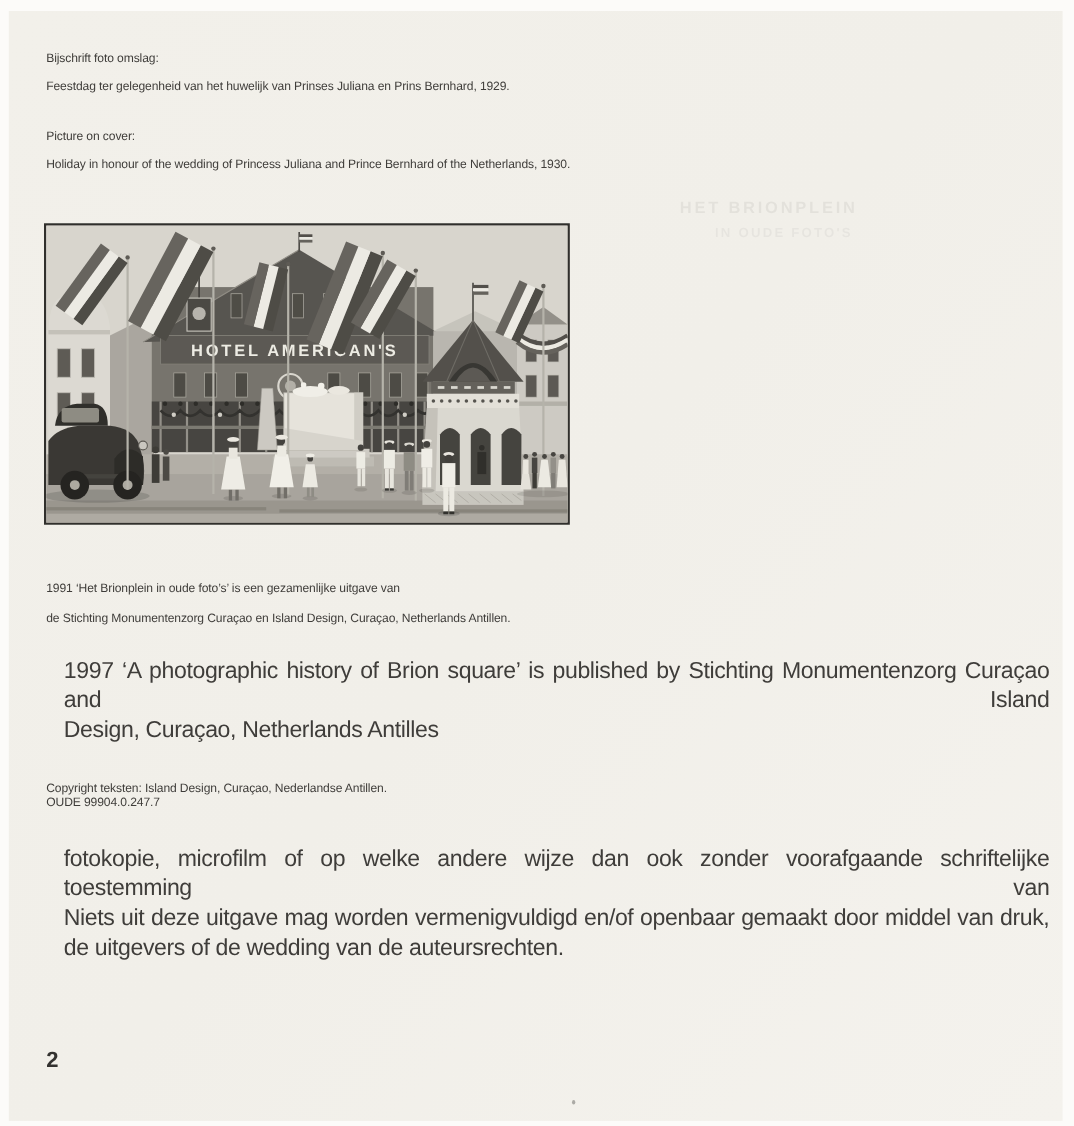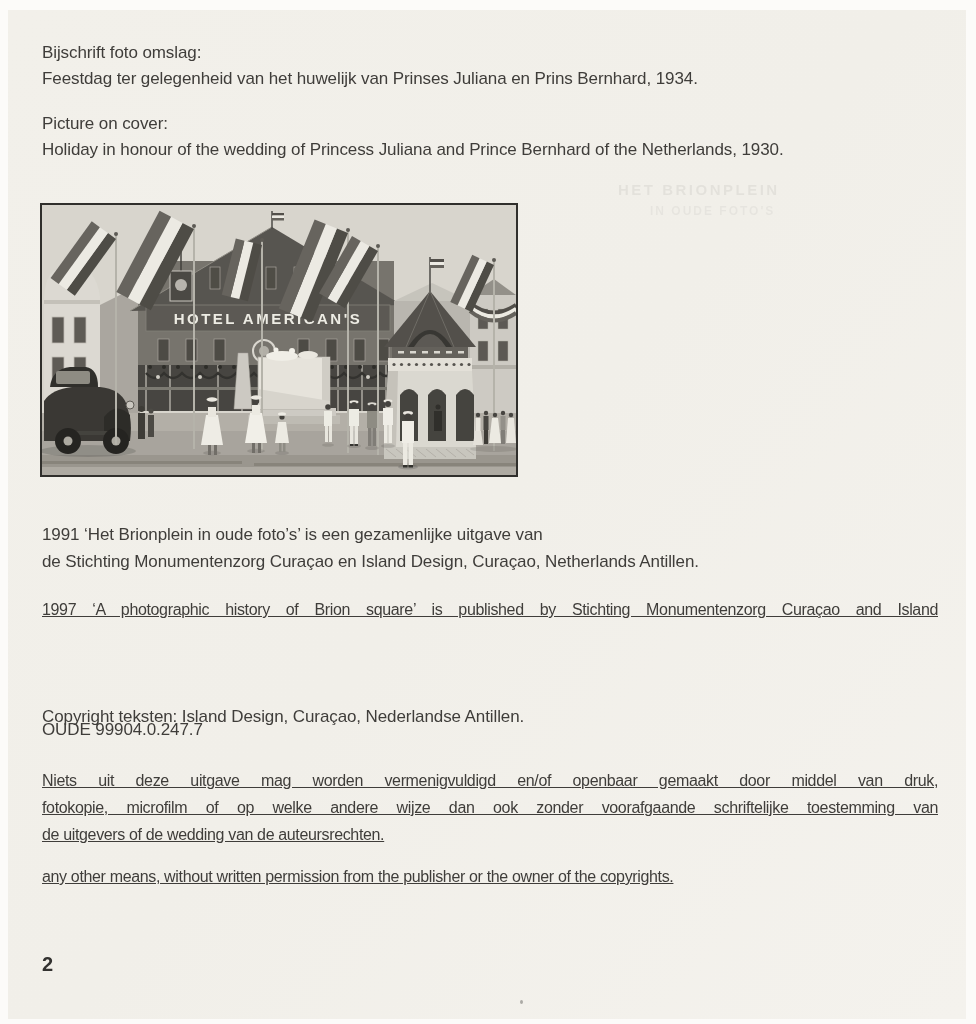--- a/index.html
+++ b/index.html
@@ -9,28 +9,27 @@
     background:#fcfbf9;
     font-family:"Liberation Sans","DejaVu Sans",sans-serif;
     overflow:hidden;
   }
   .page {
     position:absolute; left:8px; top:10px; right:10px; bottom:5px;
     background:linear-gradient(130deg,#f2f0ea 0%,#f1efe9 50%,#f4f2ed 100%);
   }
   .t {
     position:absolute; left:42px;
-    font-size:17px; line-height:26px; letter-spacing:-0.1px;
+    font-size:11px; line-height:26px; letter-spacing:-0.1px;
     color:#3f3d3a; white-space:nowrap;
   }
   .blk {
-    position:absolute; left:42px; width:896px;
-    font-size:16px; line-height:27px; letter-spacing:-0.35px;
+    position:absolute; left:58px; width:896px;
+    font-size:21px; line-height:27px; letter-spacing:-0.35px;
     color:#3f3d3a;
-    text-decoration:underline;
   }
   .j { text-align:justify; text-align-last:justify; }
   .photo-frame {
     position:absolute; left:40px; top:203px; width:474px; height:270px;
     margin:0; border:2px solid #302f2c; box-sizing:content-box;
     background:#d6d3cc;
   }
   .photo-frame svg { display:block; width:100%; height:100%; }
   .ghost1 {
     position:absolute; left:618px; top:181px;
@@ -53,21 +52,21 @@
 </style>
 </head>
 <body>
 
 <div class="page"></div>
 
 <div class="ghost1">HET BRIONPLEIN</div>
 <div class="ghost2">IN OUDE FOTO'S</div>
 
 <div class="t" style="top:40px">Bijschrift foto omslag:</div>
-<div class="t" style="top:66px">Feestdag ter gelegenheid van het huwelijk van Prinses Juliana en Prins Bernhard, 1934.</div>
+<div class="t" style="top:66px">Feestdag ter gelegenheid van het huwelijk van Prinses Juliana en Prins Bernhard, 1929.</div>
 
 <div class="t" style="top:111px">Picture on cover:</div>
 <div class="t" style="top:137px">Holiday in honour of the wedding of Princess Juliana and Prince Bernhard of the Netherlands, 1930.</div>
 
 <figure class="photo-frame">
 <svg viewBox="0 0 474 270" xmlns="http://www.w3.org/2000/svg">
 
   <rect x="0" y="0" width="474" height="270" fill="#d7d4cd"></rect>
 
   <g>
@@ -401,31 +400,31 @@
 
   <rect x="0" y="0" width="474" height="270" fill="#e8e5de" opacity="0.05"></rect>
 </svg>
 </figure>
 
 <div class="t" style="top:522px">1991 ‘Het Brionplein in oude foto’s’ is een gezamenlijke uitgave van</div>
 <div class="t" style="top:549px">de Stichting Monumentenzorg Curaçao en Island Design, Curaçao, Netherlands Antillen.</div>
 
 <div class="blk" style="top:596px">
   <div class="j">1997 ‘A photographic history of Brion square’ is published by Stichting Monumentenzorg Curaçao and Island</div>
+  <div>Design, Curaçao, Netherlands Antilles</div>
 </div>
 
 <div class="t" style="top:704px">Copyright teksten: Island Design, Curaçao, Nederlandse Antillen.</div>
 
 <div class="t" style="top:717px">OUDE 99904.0.247.7</div>
 
 <div class="blk" style="top:767px">
+  <div class="j">fotokopie, microfilm of op welke andere wijze dan ook zonder voorafgaande schriftelijke toestemming van</div>
   <div class="j">Niets uit deze uitgave mag worden vermenigvuldigd en/of openbaar gemaakt door middel van druk,</div>
-  <div class="j">fotokopie, microfilm of op welke andere wijze dan ook zonder voorafgaande schriftelijke toestemming van</div>
   <div>de uitgevers of de wedding van de auteursrechten.</div>
 </div>
 
 <div class="blk" style="top:863px">
-  <div>any other means, without written permission from the publisher or the owner of the copyrights.</div>
 </div>
 
 <div class="pagenum">2</div>
 
 <div class="speck"></div>
 
 </body></html>

